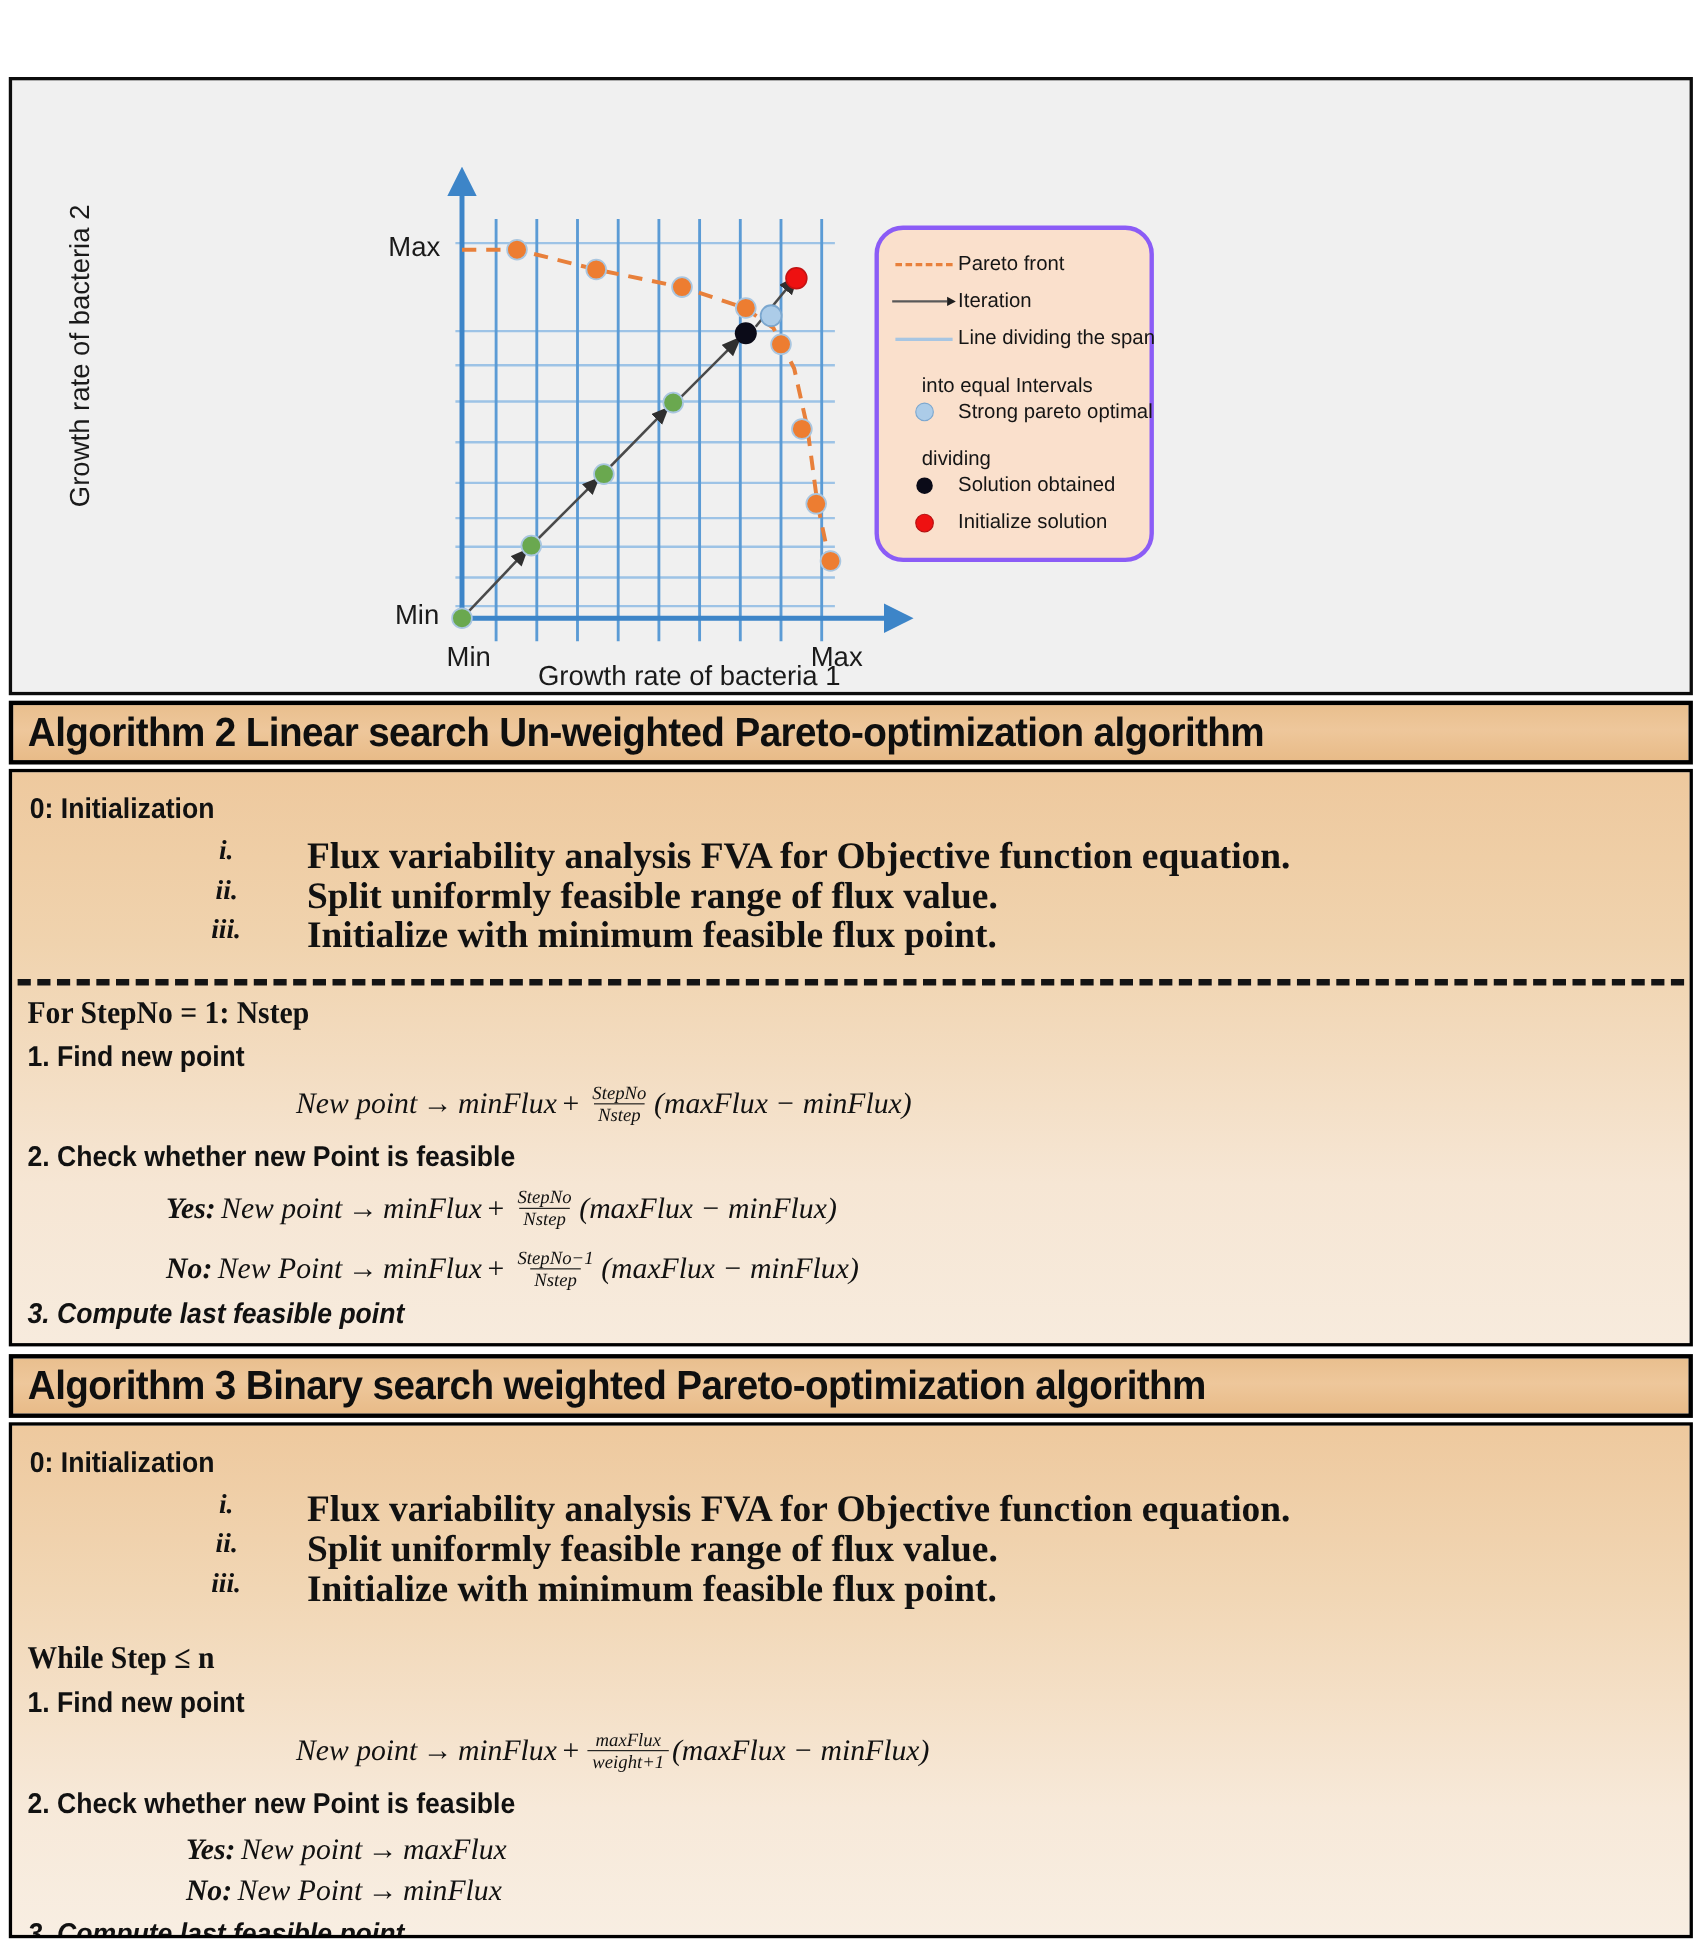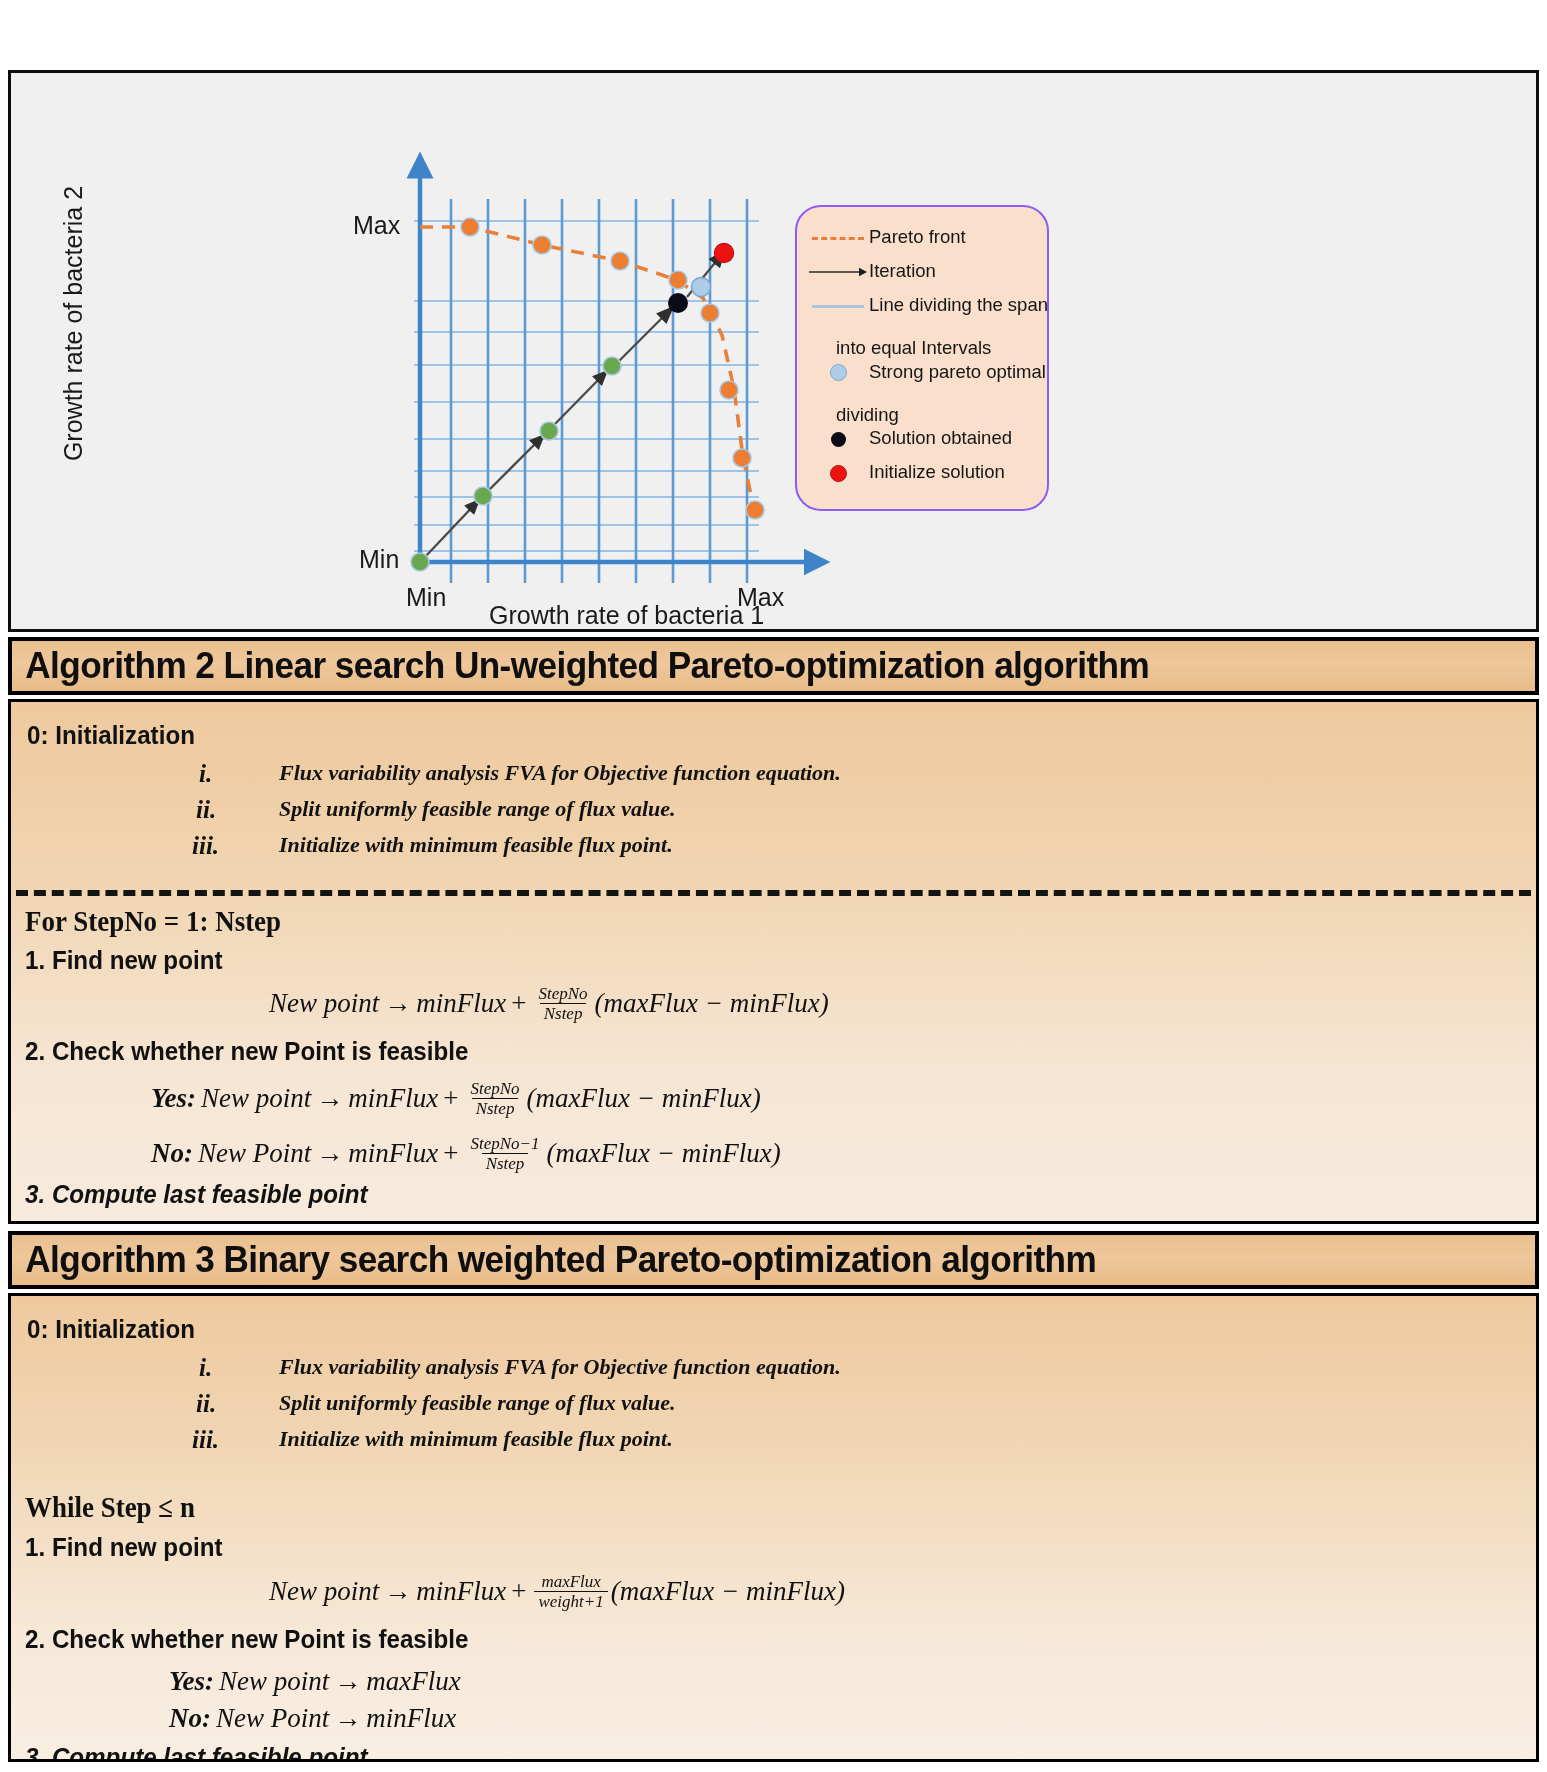--- a/index.html
+++ b/index.html
@@ -86,21 +86,21 @@
 
   
   .legend-box {
     position: absolute;
     left: 784px;
     top: 132px;
     width: 254px;
     height: 306px;
     box-sizing: border-box;
     background: #fae0cc;
-    border: 2px solid #8b5cf6;
+    border: 4px solid #8b5cf6;
     border-radius: 26px;
   }
   .legend-rows {
     position: absolute;
     left: 0; top: 18px;
     width: 100%;
   }
   .legend-row {
     display: flex;
     align-items: flex-start;
@@ -187,22 +187,21 @@
   .line-bold {
     font-size: 26px;
     font-weight: bold;
     color: #111111;
     font-family: "Liberation Sans", sans-serif;
     white-space: nowrap;
     transform: scaleX(0.93);
     transform-origin: left center;
   }
   .line-italic {
-    font-size: 22px;
-    font-style: italic;
+    font-size: 34px;
     font-weight: 600;
     color: #111111;
     font-family: "Liberation Serif", serif;
     white-space: nowrap;
   }
   .roman {
     font-size: 25px;
     font-style: italic;
     font-weight: 600;
     color: #111111;

